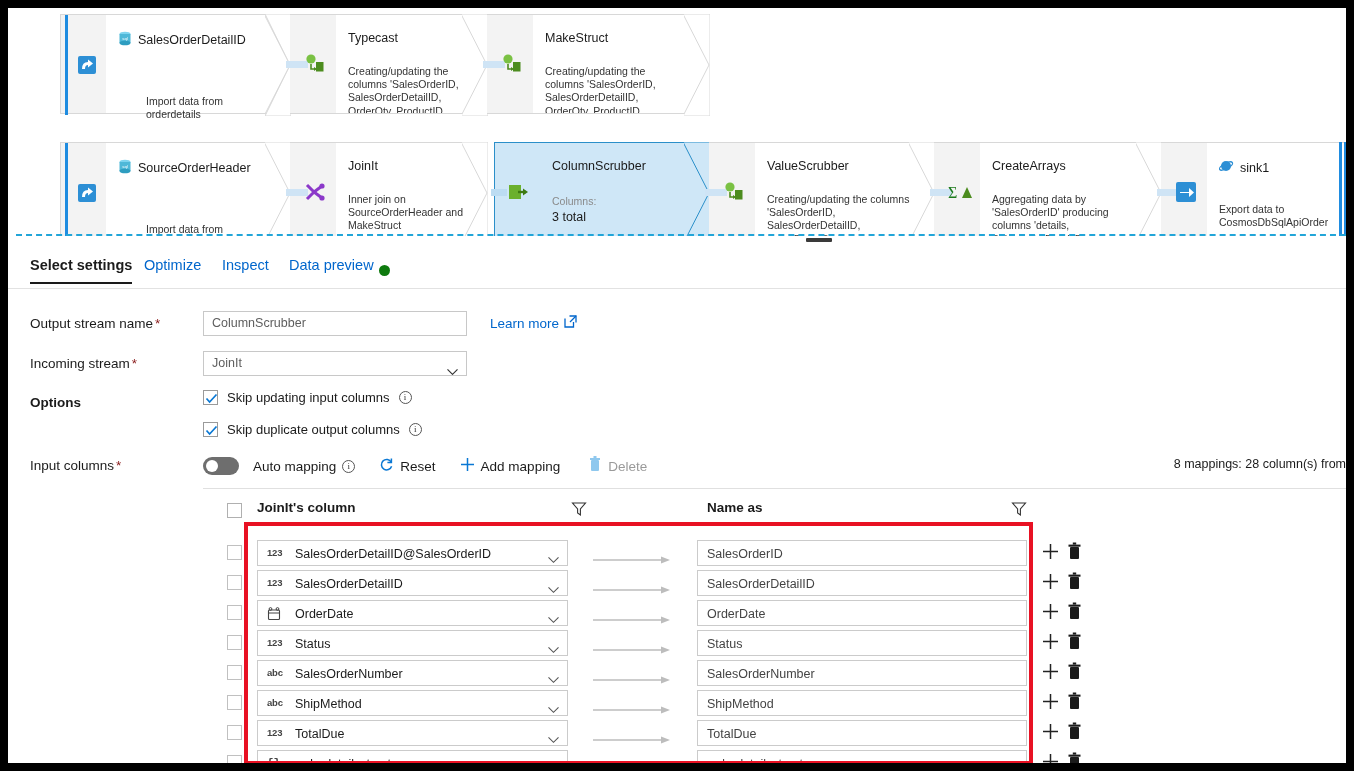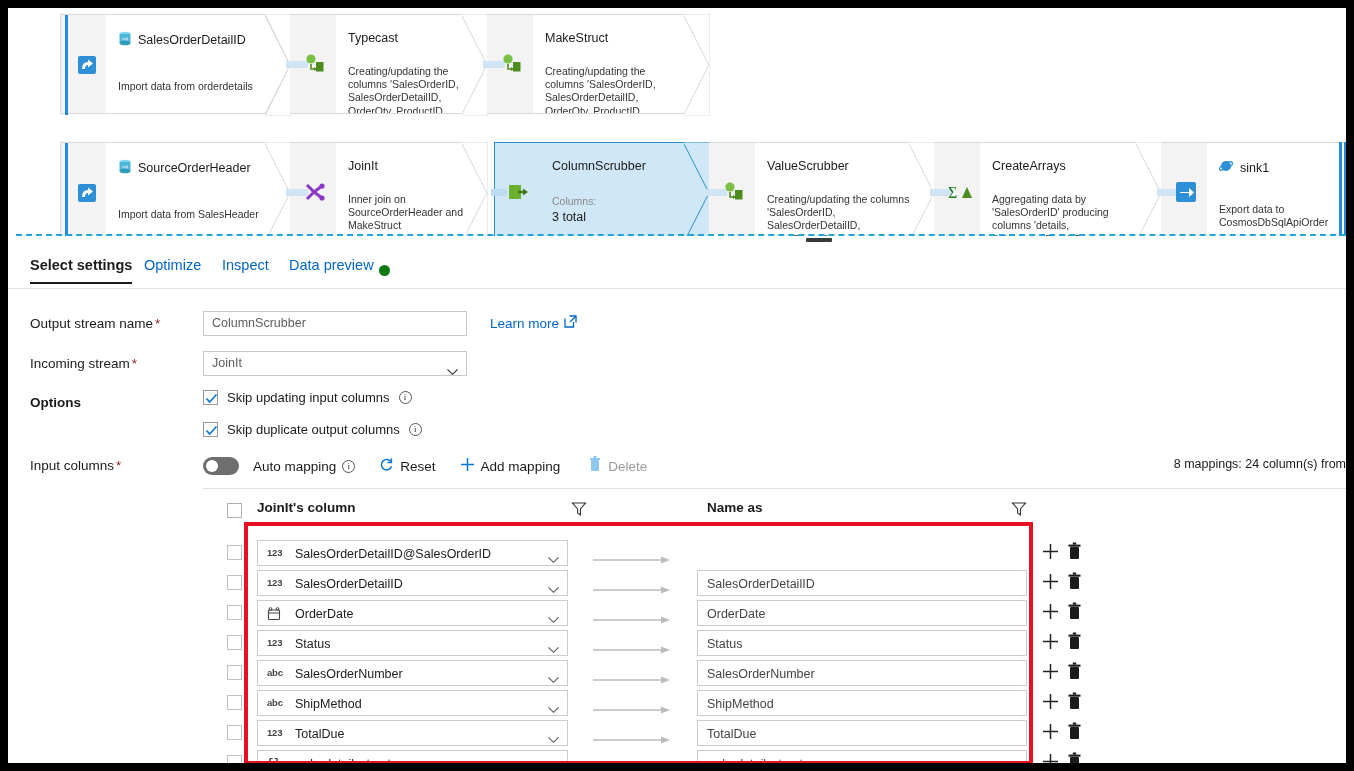--- a/index.html
+++ b/index.html
@@ -36,21 +36,21 @@
   .node .title {
     position:absolute; left:12px; top:16px;
     font-size:12.5px; color:#1b1b1b; white-space:nowrap;
     display:flex; align-items:center; gap:6px;
   }
   .node .desc {
     position:absolute; left:12px; top:50px; right:24px;
     font-size:10.5px; color:#333; line-height:13.2px;
     overflow:hidden; max-height:48px;
   }
-  .node .desc.single { top:65px; }
+  .node .desc.single { top:80px;margin-left:28px; }
   .node .plus {
     position:absolute; right:6px; bottom:0px;
     font-size:17px; color:#555; line-height:17px;
   }
   
   .node .notch {
     position:absolute; right:-1px; top:-1px; width:26px; height:102px;
     overflow:hidden; pointer-events:none;
   }
   .node .notch svg { display:block; }
@@ -575,21 +575,21 @@
         <svg width="14" height="16" viewBox="0 0 14 16">
             <rect x="3" y="4" width="8" height="11" rx="1" fill="#8fc8ee"></rect>
             <rect x="2" y="2" width="10" height="2" fill="#8fc8ee"></rect>
             <rect x="5.5" y="0" width="3" height="2" fill="#8fc8ee"></rect>
           </svg>
       </span>
       <span class="tb-label dim">Delete</span>
     </div>
   </div>
 
-  <div id="mapcount">8 mappings: 24 column(s) from</div>
+  <div id="mapcount">8 mappings: 28 column(s) from</div>
 
   <div id="tbl-divider"></div>
 
   <div id="thead">
     <span class="th-check" style="left:219px;top:14px"></span>
     <span class="th-label" style="left:249px;top:11px">JoinIt's column</span>
     <span class="funnel" style="left:563px;top:12px">
       <svg width="16" height="16" viewBox="0 0 16 16">
           <path d="M1.5 2 L14.5 2 L9.4 8 L9.4 14 L6.6 12 L6.6 8 Z" stroke="#333" stroke-width="1.1" fill="none"></path>
         </svg>
@@ -614,20 +614,23 @@
               <path d="M0.5 0.8 L5.5 5.8 L10.5 0.8" stroke="#555" stroke-width="1.1" fill="none"></path>
             </svg>
         </span>
       </div>
       <span class="arrow">
         <svg width="78" height="8" viewBox="0 0 78 8">
             <path d="M0 4 L68 4" stroke="#bdbdbd" stroke-width="1.6"></path>
             <path d="M68 0.5 L77 4 L68 7.5 Z" fill="#bdbdbd"></path>
           </svg>
       </span>
+      <div class="dst-field">
+        <span class="dst-name">SalesOrderID</span>
+      </div>
       <span class="row-plus">
         <svg width="17" height="17" viewBox="0 0 17 17">
             <path d="M8.5 1 L8.5 16 M1 8.5 L16 8.5" stroke="#222" stroke-width="1.5"></path>
           </svg>
       </span>
       <span class="row-trash">
         <svg width="15" height="18" viewBox="0 0 15 18">
             <rect x="3" y="5" width="9" height="12" rx="1" fill="#1b1b1b"></rect>
             <rect x="1.5" y="2.6" width="12" height="2.1" fill="#1b1b1b"></rect>
             <rect x="5.8" y="0.5" width="3.4" height="2.1" fill="#1b1b1b"></rect>

